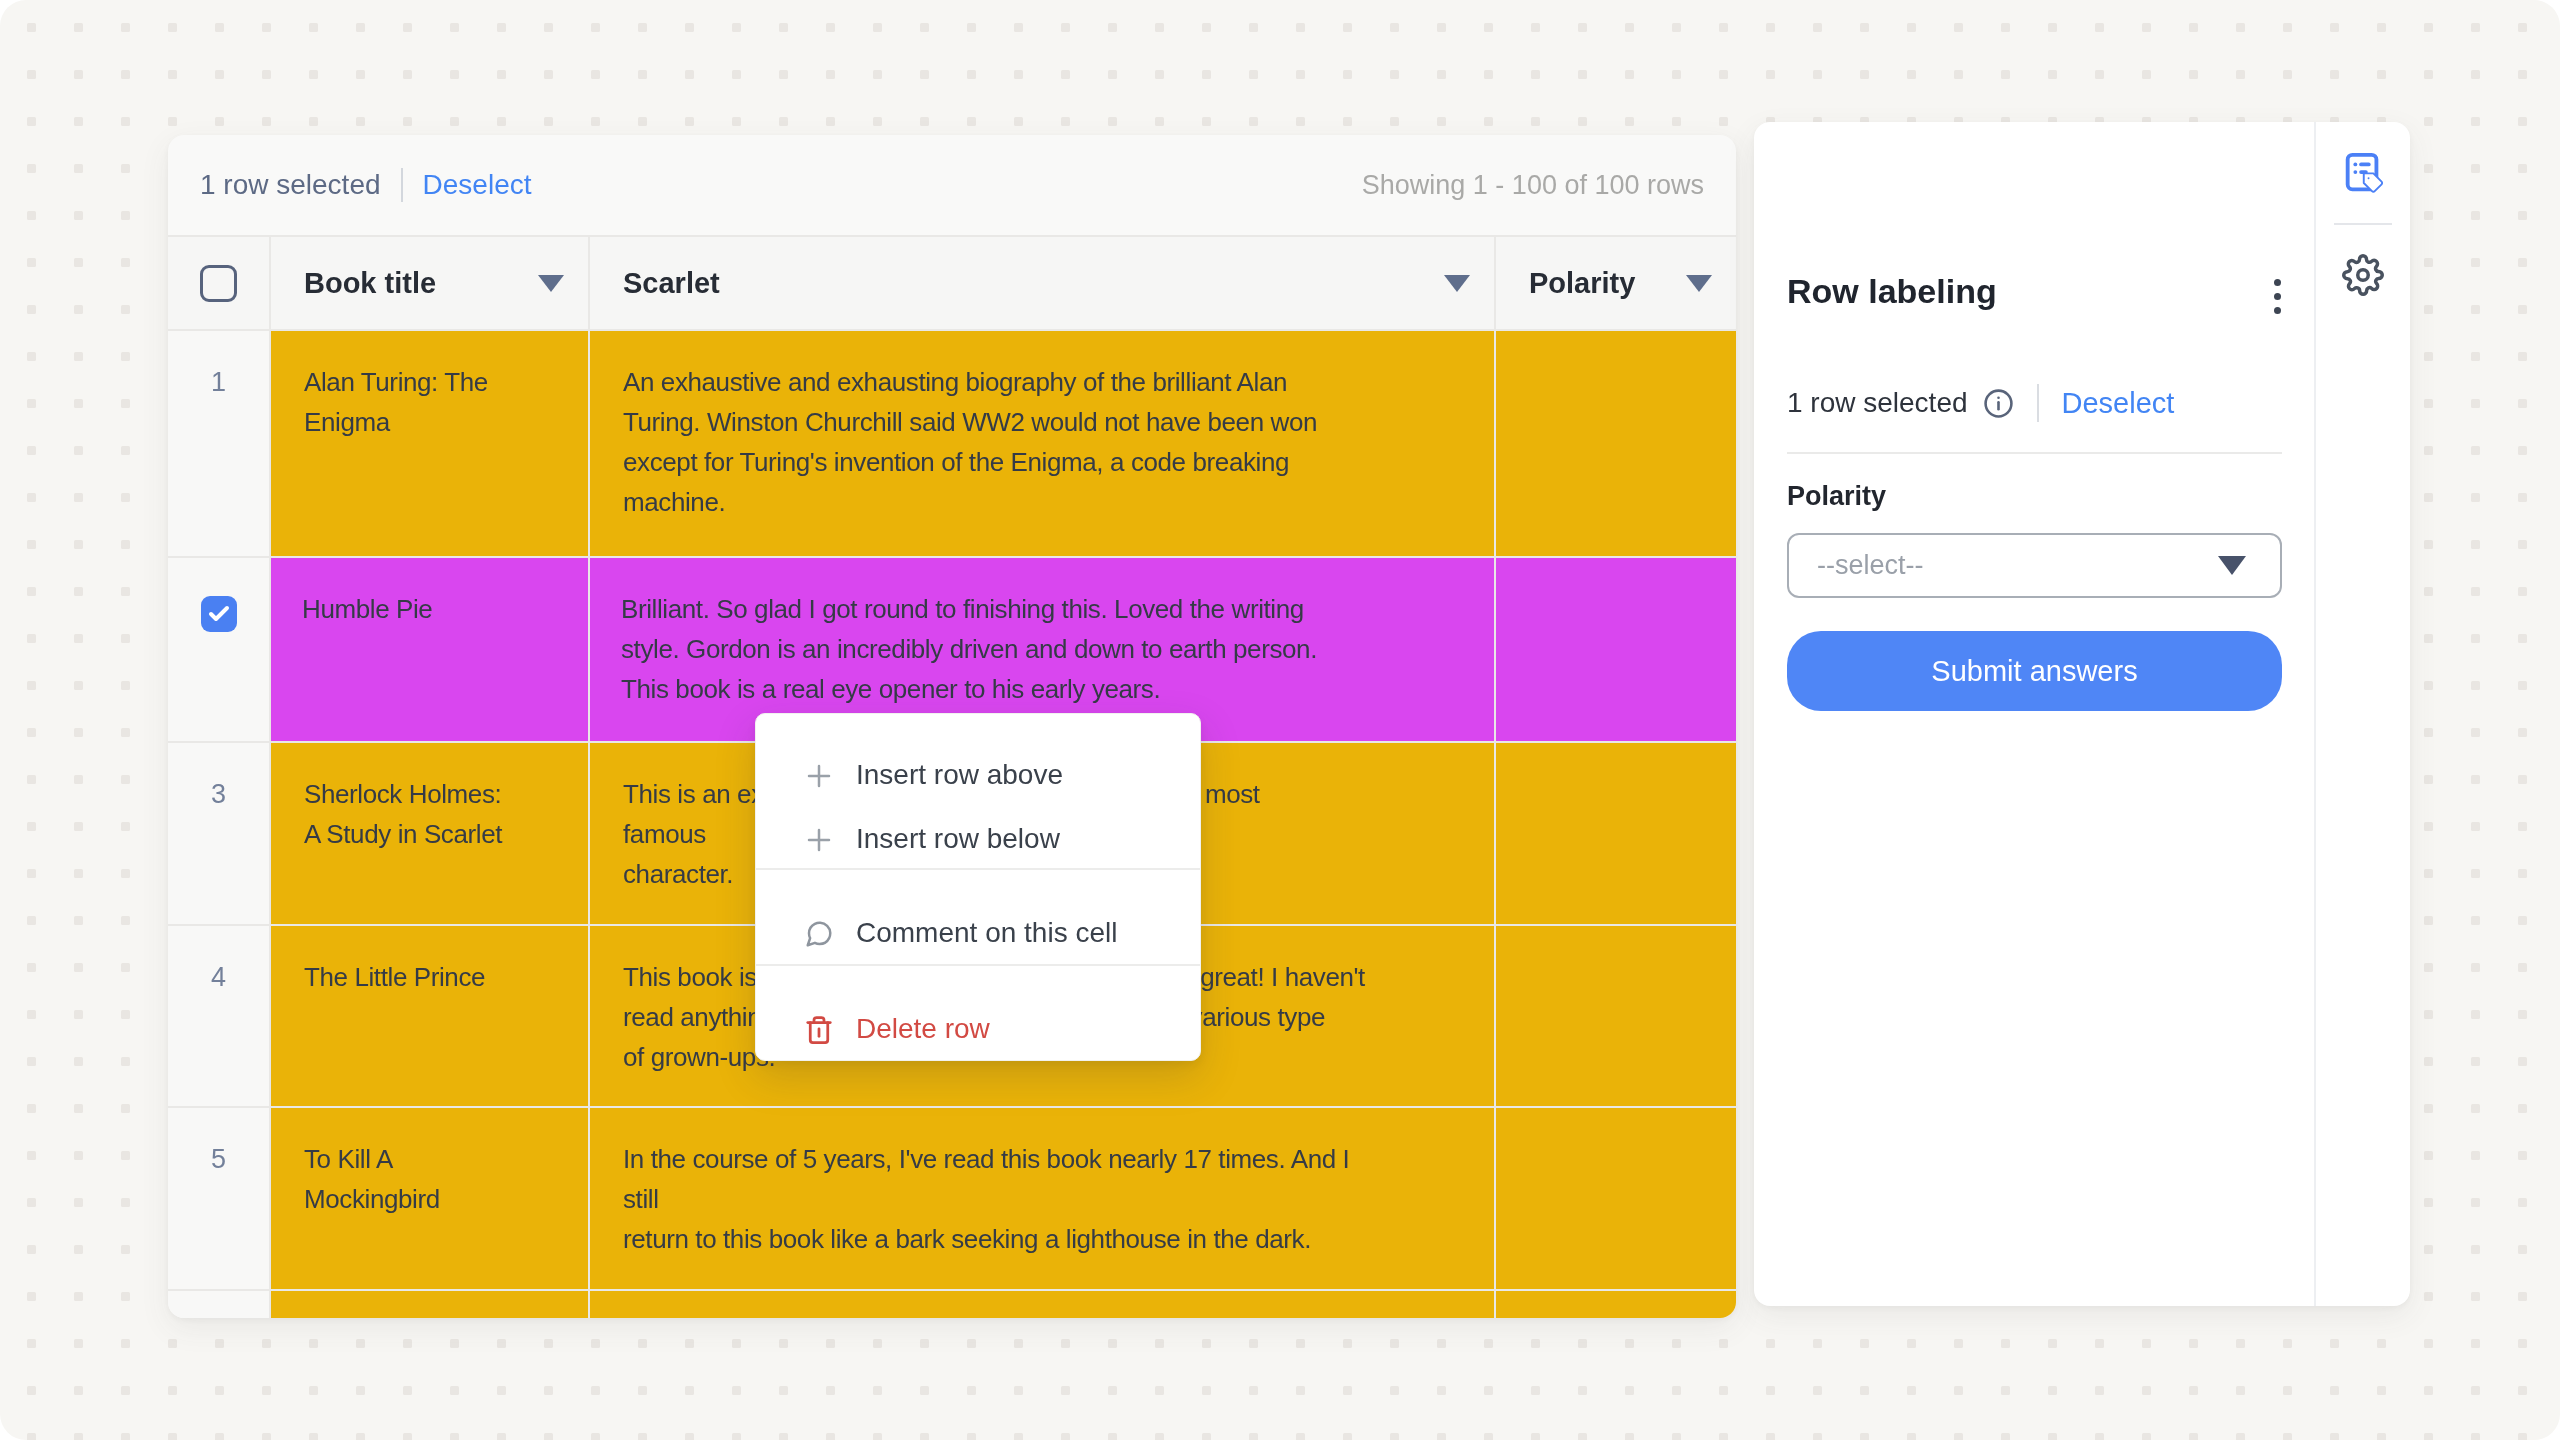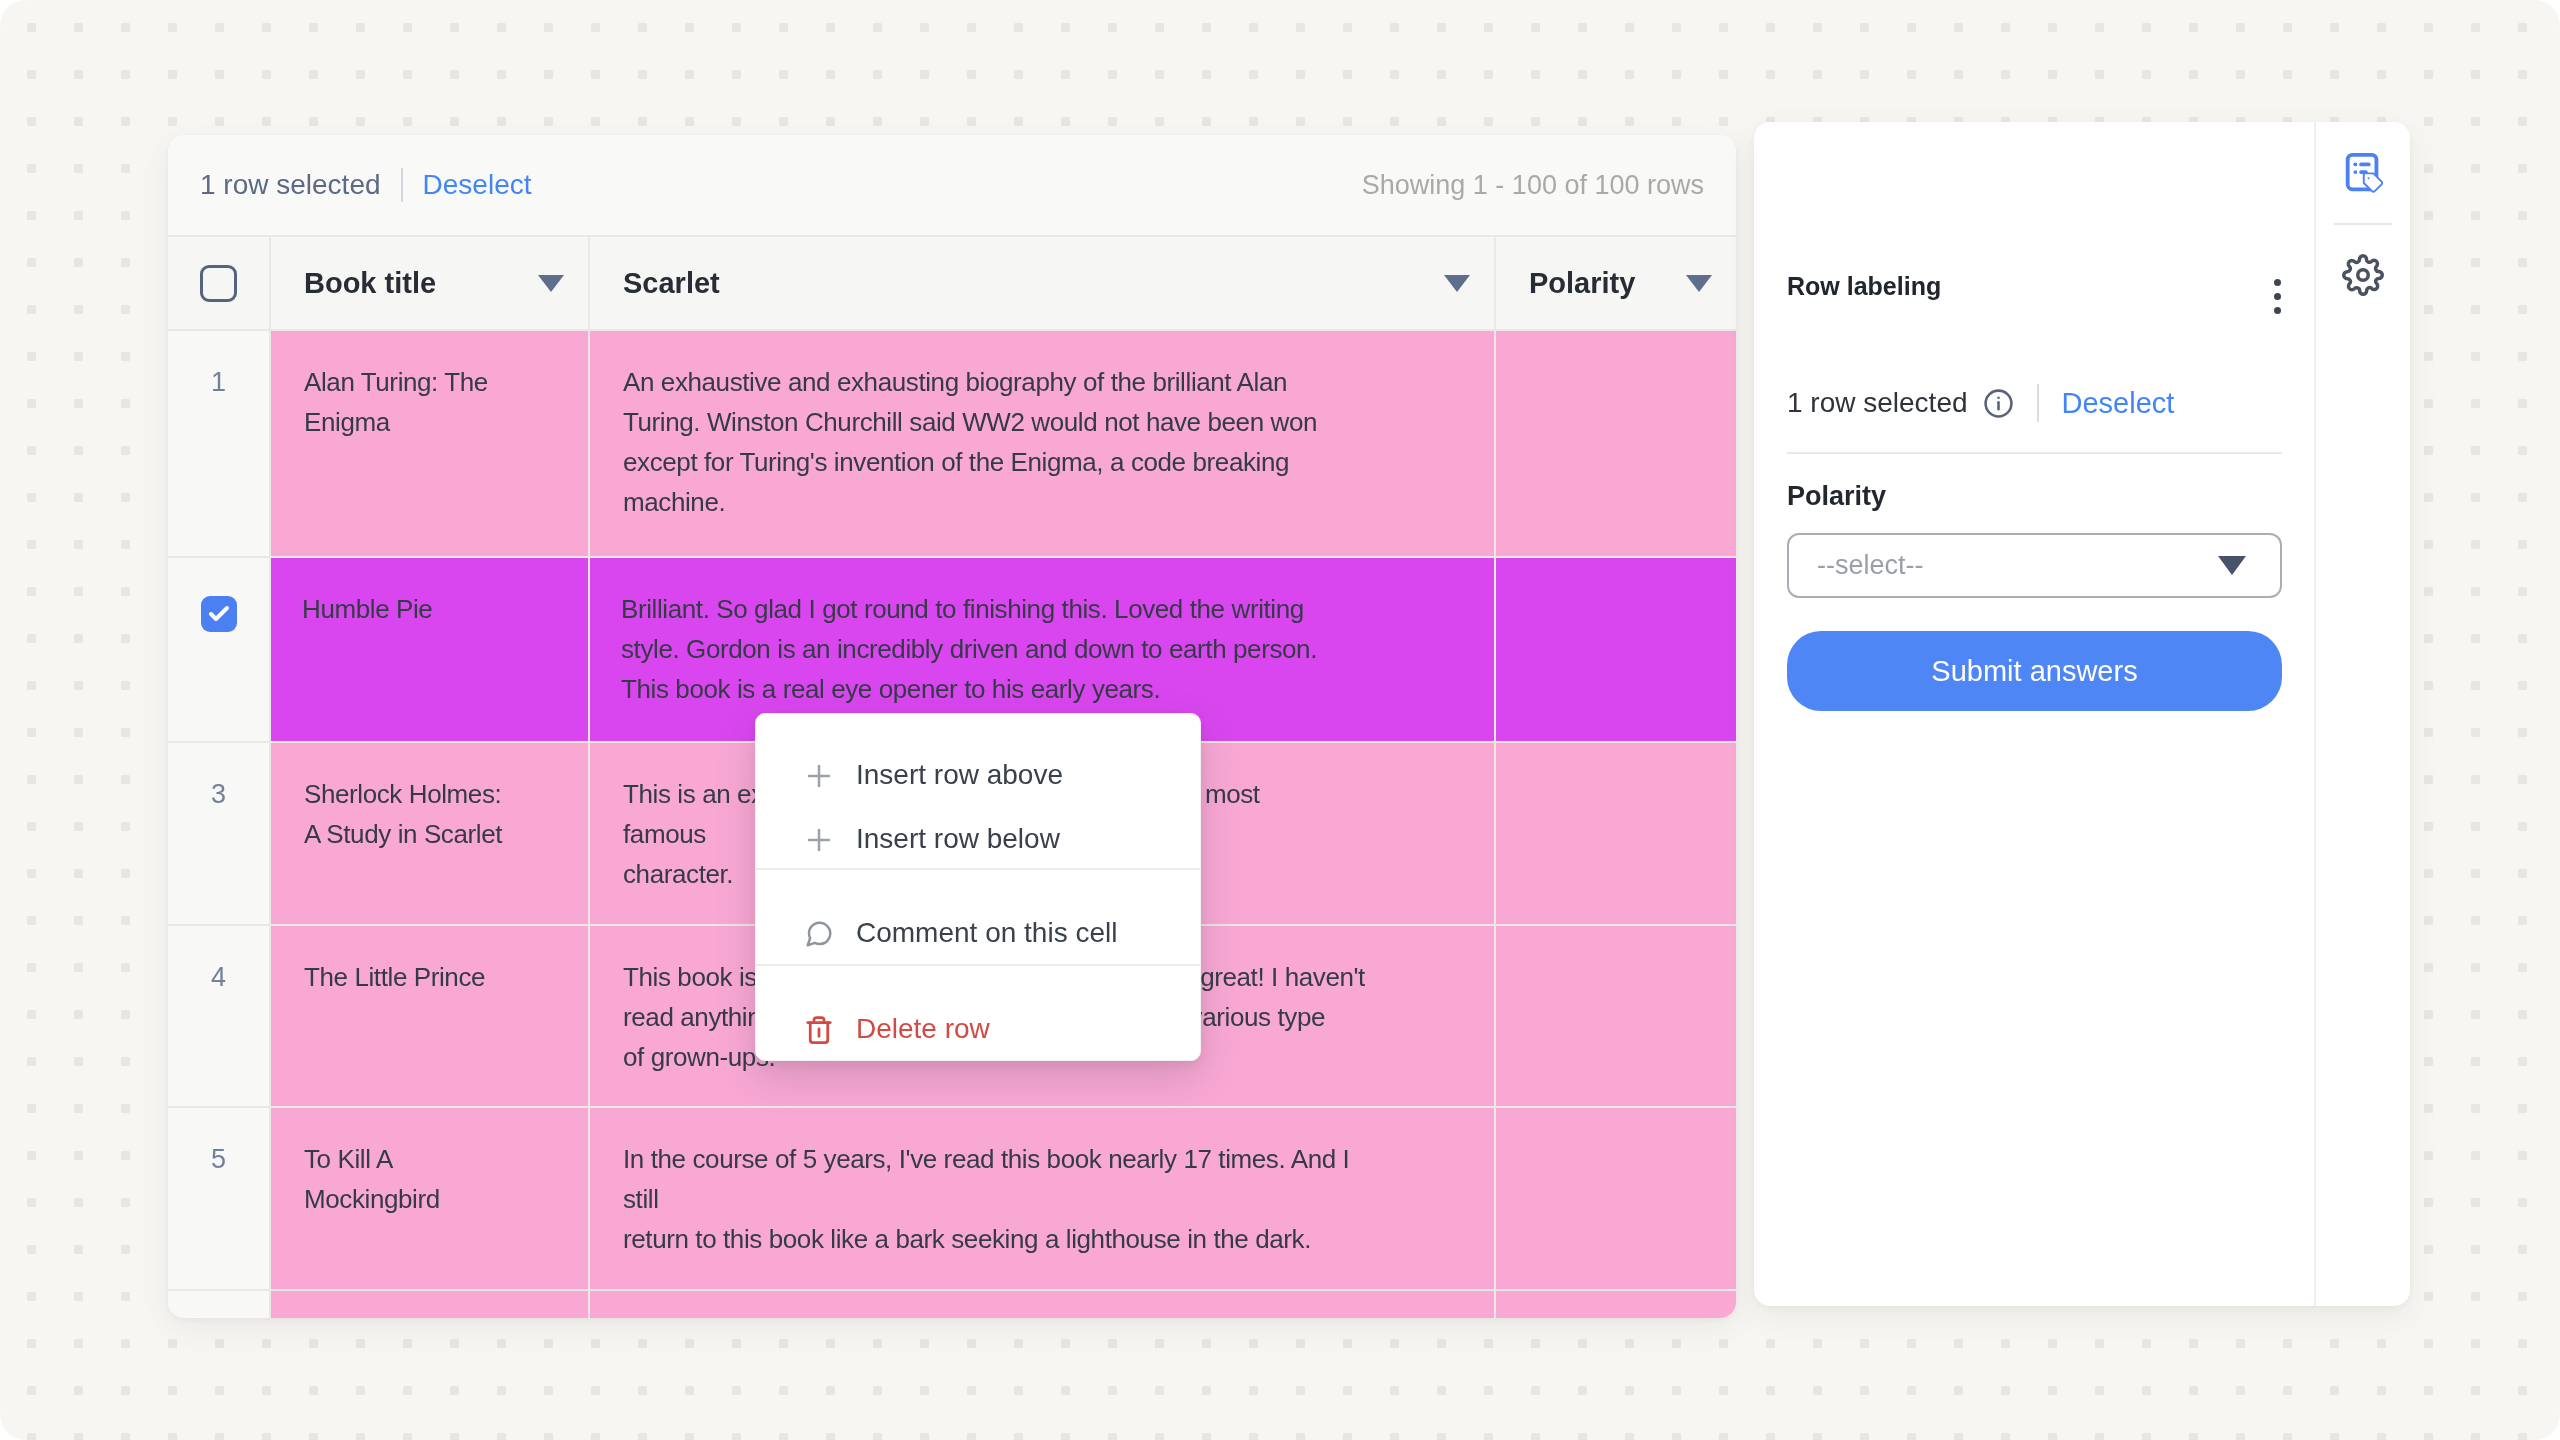--- a/index.html
+++ b/index.html
@@ -20,42 +20,42 @@
   .hcell{background:#f6f6f5;border-top:2px solid #e9e8e6;border-bottom:2px solid #e9e8e6;border-right:2px solid #e9e8e6;
     display:flex;align-items:center;justify-content:space-between;padding:0 24px 0 33px;
     font-weight:bold;font-size:29px;color:#272c35;gap:24px;}
   .hcell.lastcol{border-right:none;}
   .hc1{justify-content:center;padding:0;}
   .sort{width:0;height:0;border-left:13px solid transparent;border-right:13px solid transparent;border-top:17px solid #5f6e8c;flex:none;}
   .cb{width:37px;height:37px;border:3px solid #57637d;border-radius:9px;background:transparent;box-sizing:border-box;}
   .cbx{width:36px;height:36px;border-radius:9px;background:#4a80f2;display:flex;align-items:center;justify-content:center;}
   .cbx svg{width:24px;height:24px;}
 
-  .cell{background:#f9a8d4;border-bottom:2px solid #e9e8e6;border-right:2px solid #e9e8e6;box-sizing:border-box;overflow:hidden;}
+  .cell{background:#eab308;border-bottom:2px solid #e9e8e6;border-right:2px solid #e9e8e6;box-sizing:border-box;overflow:hidden;}
   .cell.lastcol{border-right:none;}
   .cell.lastrow{border-bottom:none;}
   .c1{background:#f8f8f7;text-align:center;padding-top:31px;font-size:27px;color:#73809a;line-height:40px;}
   .c1 .cbwrap{display:flex;justify-content:center;padding-top:7px;}
   .c2,.c3{padding:31px 12px 0 33px;font-size:26px;letter-spacing:-0.4px;line-height:40px;color:#353b46;white-space:pre-line;}
   .sel{background:#d946ef;padding-left:31px;}
 
   
   .menu{position:absolute;left:755px;top:713px;width:444px;background:#ffffff;border-radius:10px;
     border:1px solid #f1f1ef;box-shadow:0 16px 40px rgba(50,50,60,.18),0 4px 10px rgba(0,0,0,.06);z-index:30;overflow:hidden;}
   .msec{padding:13px 0;}
   .msec.tall{padding:15px 0;}
   .mdiv{height:2px;background:#ececeb;}
   .mitem{height:64px;display:flex;align-items:flex-end;gap:22px;padding-left:48px;font-size:28px;color:#3a414b;cursor:pointer;}
   .mitem svg{width:30px;height:30px;flex:none;}
   .mitem.danger{color:#d24a43;}
 
   
   .panel{position:absolute;left:1754px;top:122px;width:656px;height:1184px;background:#ffffff;border-radius:16px;
     box-shadow:0 10px 30px rgba(80,80,80,.08),0 2px 6px rgba(0,0,0,.04);}
-  .panel-title{position:absolute;left:33px;top:150px;margin:0;font-size:25px;font-weight:bold;color:#20252e;}
+  .panel-title{position:absolute;left:33px;top:150px;margin:0;font-size:34px;font-weight:bold;color:#20252e;}
   .kebab{position:absolute;left:516px;top:153px;display:flex;flex-direction:column;gap:7px;cursor:pointer;padding:4px;}
   .kebab i{width:7px;height:7px;border-radius:50%;background:#3d4553;}
   .psel{position:absolute;left:33px;top:262px;display:flex;align-items:center;gap:15px;font-size:28px;color:#2e333c;}
   .psel svg{width:31px;height:31px;}
   .psel .vsep{margin:0 8px;height:38px;background:#dadde2;}
   .psel a{font-size:29px;}
   .pdiv{position:absolute;left:33px;top:330px;width:495px;height:2px;background:#eaeae9;}
   .plabel{position:absolute;left:33px;top:359px;font-size:27px;font-weight:bold;color:#22262e;}
   .pselect{position:absolute;left:33px;top:411px;width:495px;height:65px;border:2px solid #a8aeb6;border-radius:12px;
     box-sizing:border-box;display:flex;align-items:center;justify-content:space-between;padding:0 34px 0 28px;cursor:pointer;background:#fff;}

